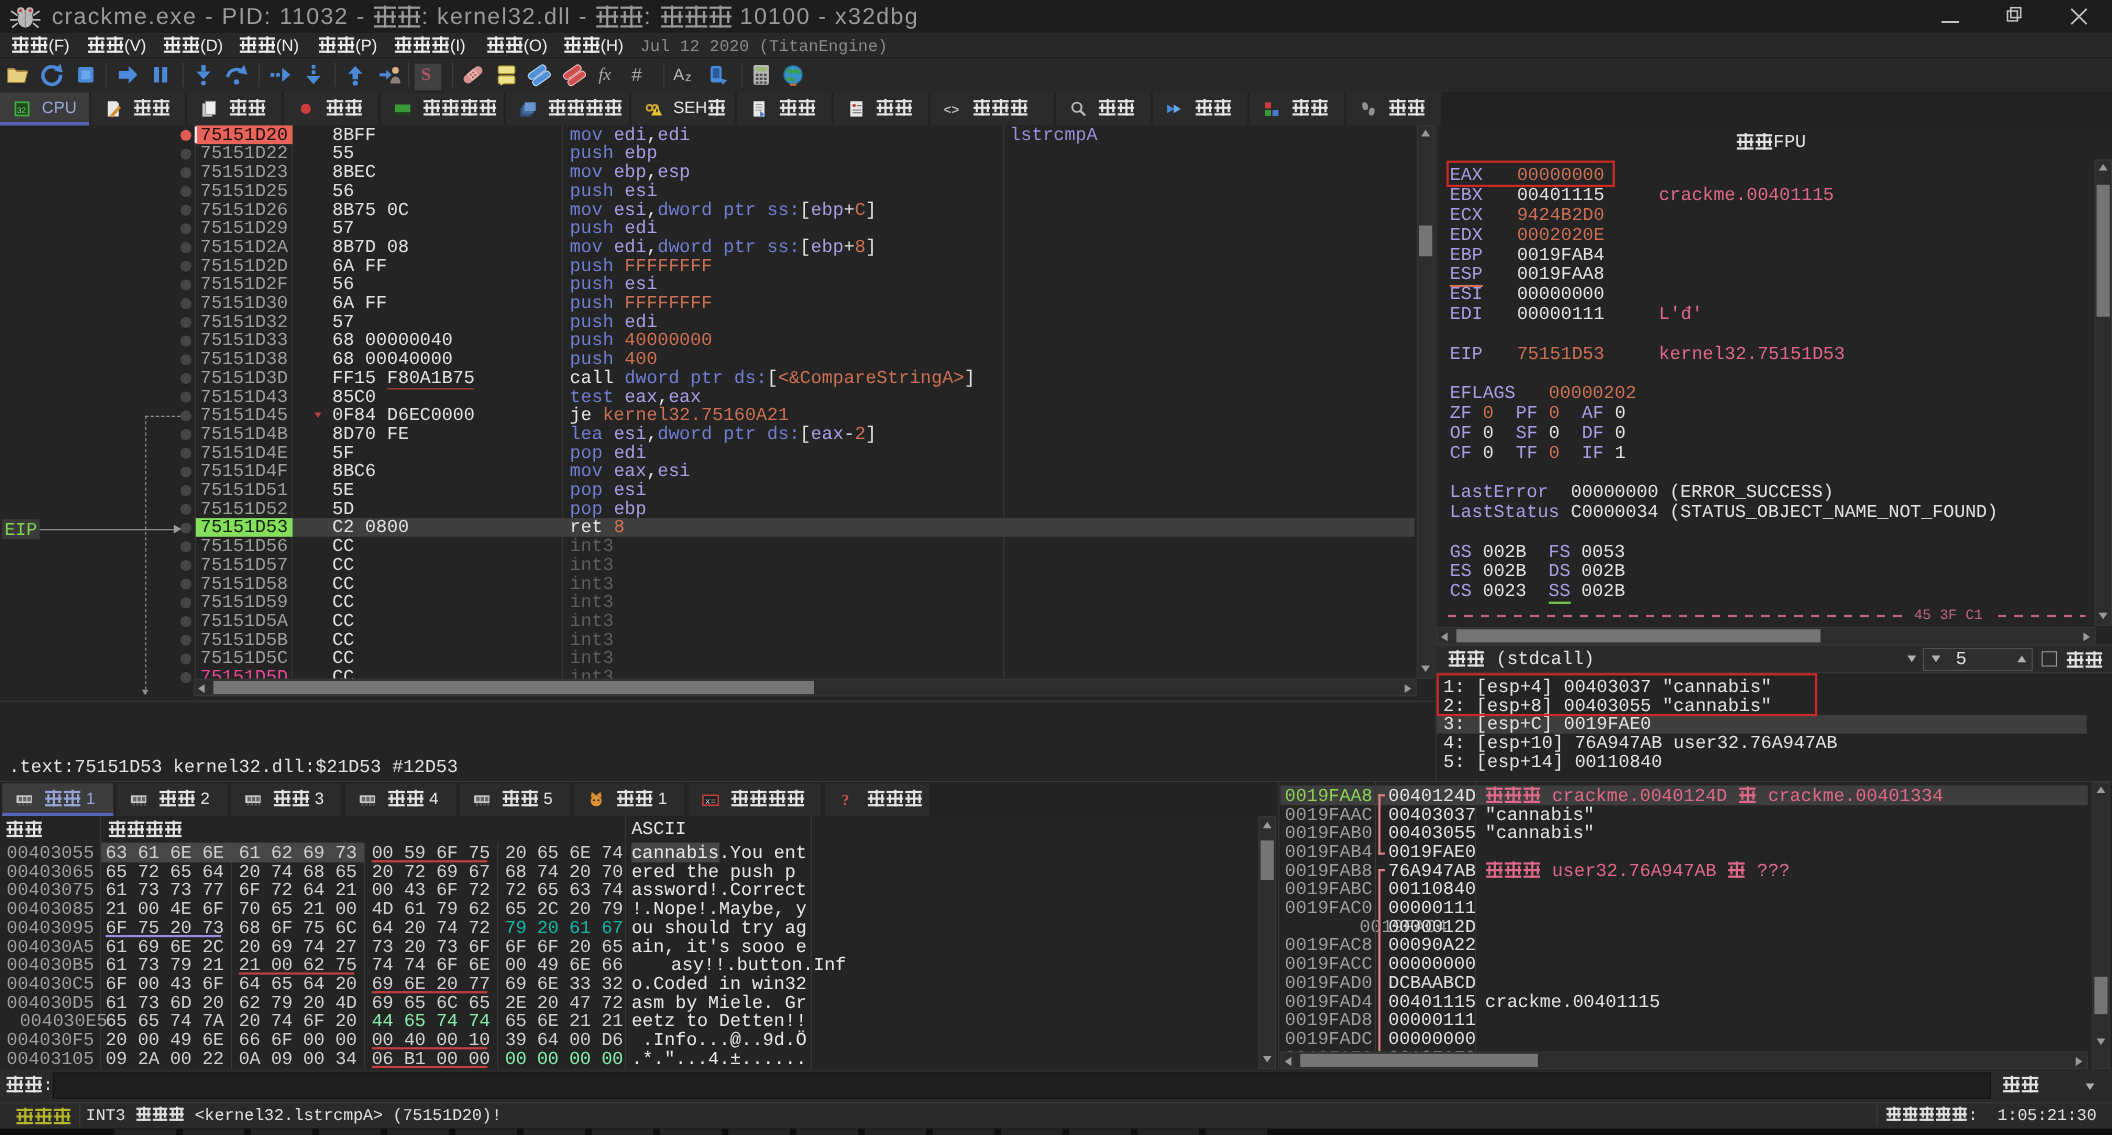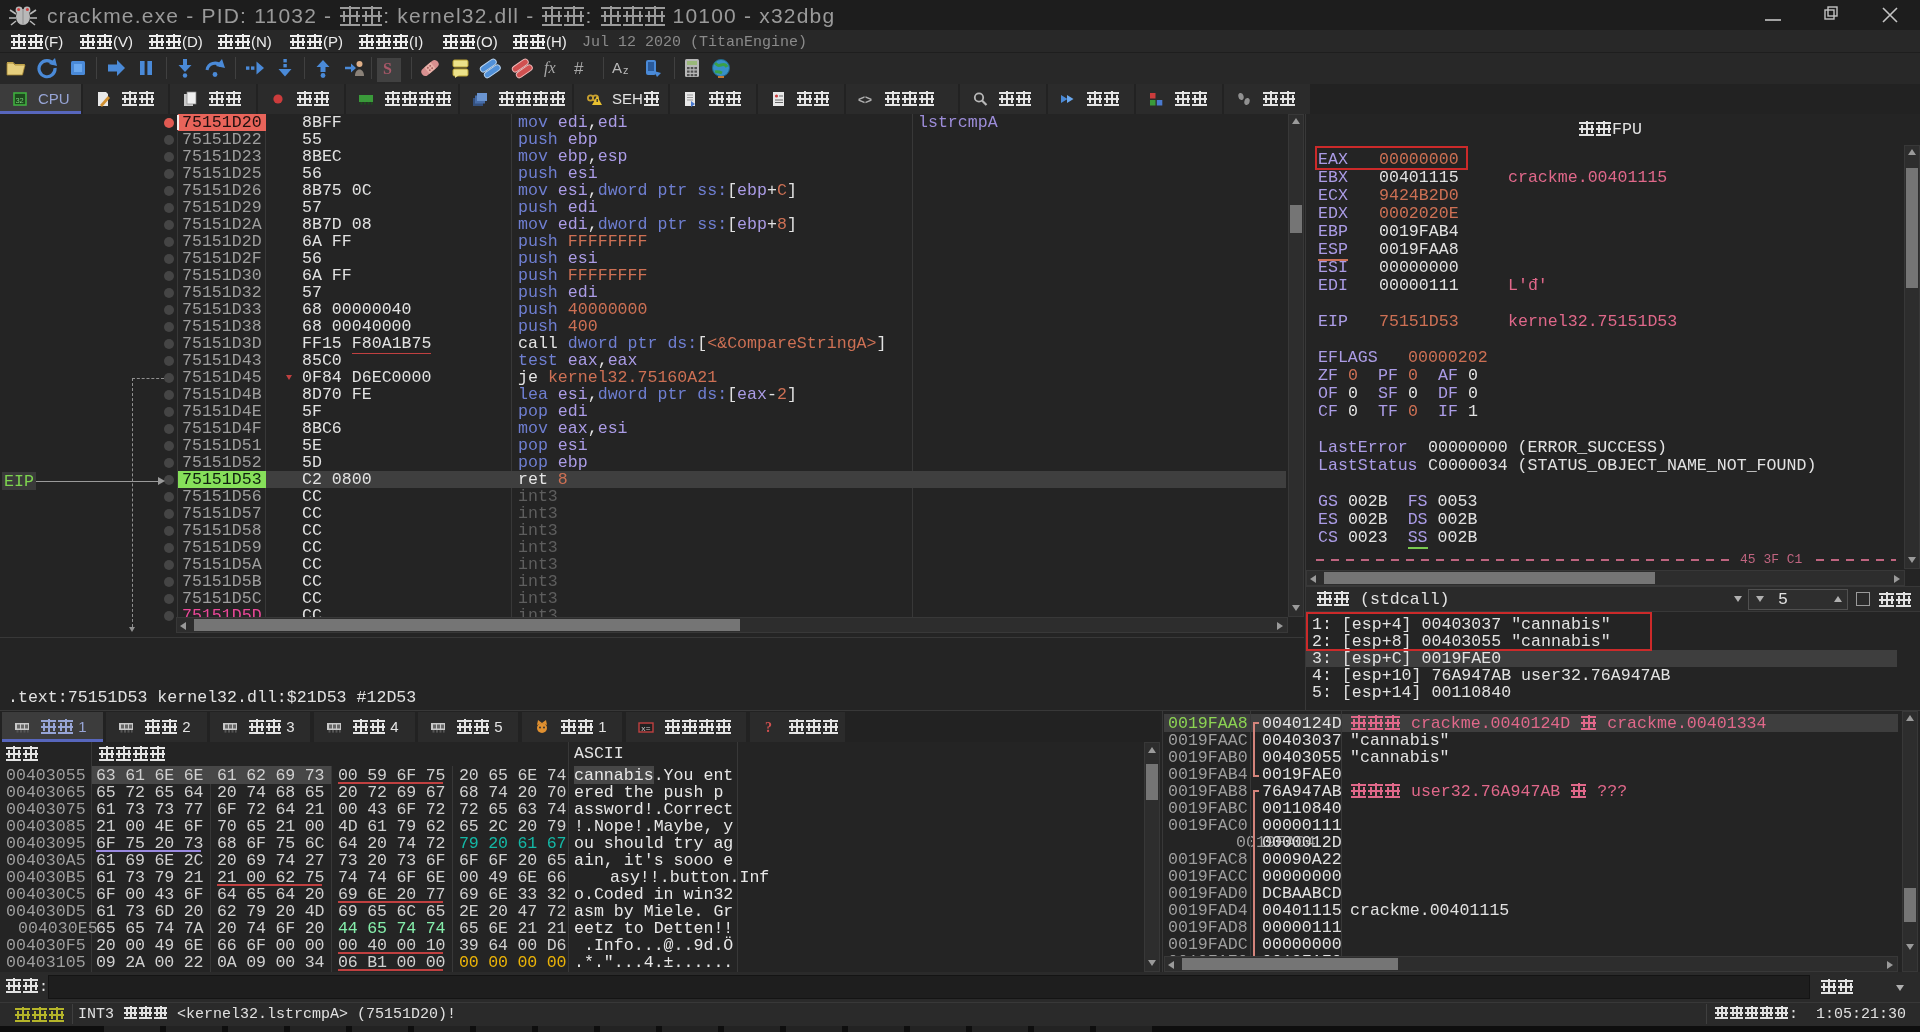--- a/index.html
+++ b/index.html
@@ -679,21 +679,21 @@
 <div class="m" style="left:6px;top:937px;color:#9e9e9e">004030F5</div>
 <div class="m" style="left:96px;top:937px;color:#d0d0d0;letter-spacing:-0.2px">20 00 49 6E</div>
 <div class="m" style="left:217px;top:937px;color:#d0d0d0;letter-spacing:-0.2px">66 6F 00 00</div>
 <div class="m" style="left:338px;top:937px;color:#d0d0d0;letter-spacing:-0.2px">00 40 00 10</div>
 <div class="m" style="left:459px;top:937px;color:#d0d0d0;letter-spacing:-0.2px">39 64 00 D6</div>
 <div class="m" style="left:574px;top:937px;color:#e8e8e8;"> .Info...@..9d.Ö</div>
 <div class="m" style="left:6px;top:954px;color:#9e9e9e">00403105</div>
 <div class="m" style="left:96px;top:954px;color:#d0d0d0;letter-spacing:-0.2px">09 2A 00 22</div>
 <div class="m" style="left:217px;top:954px;color:#d0d0d0;letter-spacing:-0.2px">0A 09 00 34</div>
 <div class="m" style="left:338px;top:954px;color:#d0d0d0;letter-spacing:-0.2px">06 B1 00 00</div>
-<div class="m" style="left:459px;top:954px;color:#eab308;letter-spacing:-0.2px">00 00 00 00</div>
+<div class="m" style="left:459px;top:954px;color:#86efac;letter-spacing:-0.2px">00 00 00 00</div>
 <div class="m" style="left:574px;top:954px;color:#e8e8e8;">.*."...4.±......</div>
 <div style="position:absolute;left:338px;top:782px;width:105px;height:2px;background:#c04040"></div>
 <div style="position:absolute;left:96px;top:850px;width:105px;height:2px;background:#9a8ae0"></div>
 <div style="position:absolute;left:217px;top:884px;width:105px;height:2px;background:#c04040"></div>
 <div style="position:absolute;left:338px;top:901px;width:105px;height:2px;background:#c04040"></div>
 <div style="position:absolute;left:338px;top:952px;width:105px;height:2px;background:#c04040"></div>
 <div style="position:absolute;left:338px;top:969px;width:105px;height:2px;background:#c04040"></div>
 <div style="position:absolute;left:1144px;top:742px;width:16px;height:230px;background:#2d2d2d;border:1px solid #383838"></div>
 <div style="position:absolute;left:1148px;top:747px;width:0;height:0;border-left:4px solid transparent;border-right:4px solid transparent;border-bottom:6px solid #9a9a9a"></div>
 <div style="position:absolute;left:1146px;top:764px;width:12px;height:36px;background:#757575"></div>

